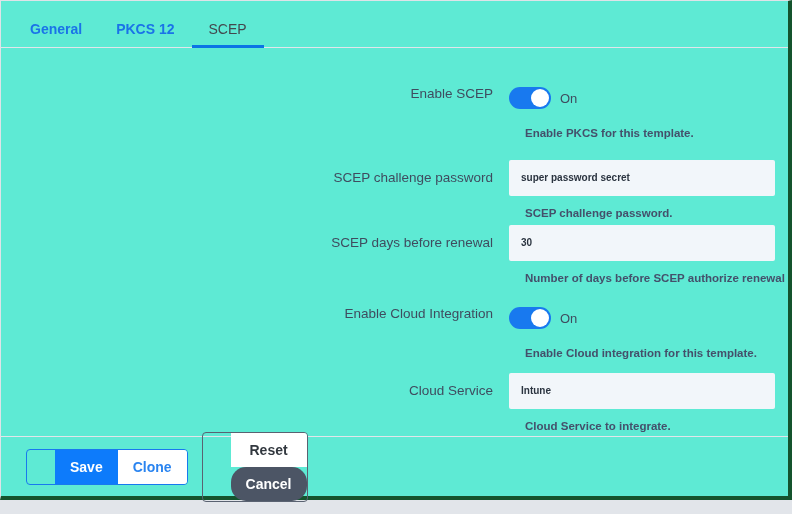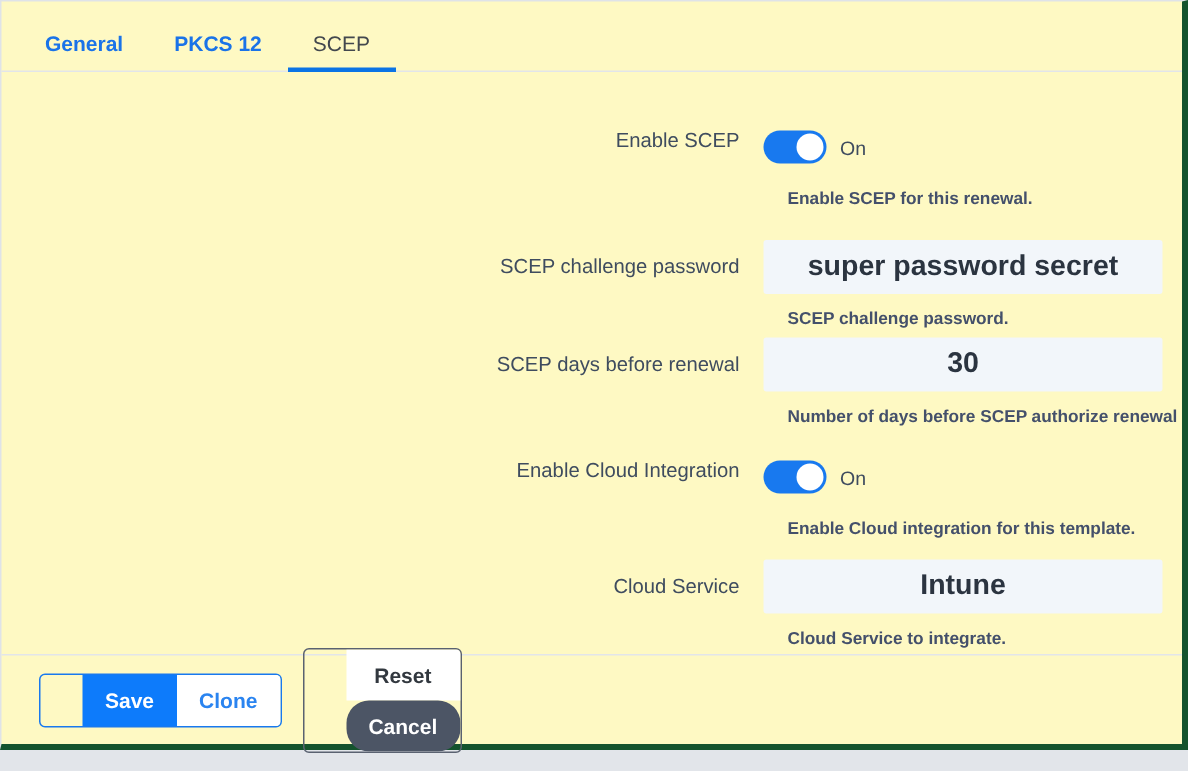--- a/index.html
+++ b/index.html
@@ -14,21 +14,21 @@
     -webkit-font-smoothing: antialiased;
     overflow: hidden;
   }
 
   .card {
     position: absolute;
     left: 0;
     top: 0;
     width: 792px;
     height: 500px;
-    background: #fef9c3;
+    background: #5eead4;
     border: 4px solid #14532d;
     border-top: 1px solid #dfe3e8;
     border-left: 1px solid #dfe3e8;
     box-sizing: border-box;
     display: flex;
     flex-direction: column;
   }
 
   
   .tabbar {
@@ -95,28 +95,27 @@
 
   .text-input {
     display: block;
     width: 266px;
     height: 36px;
     line-height: 36px;
     background: #f2f6fa;
     border: none;
     border-radius: 2px;
     font-family: "Liberation Sans", sans-serif;
-    font-size: 19px;
+    font-size: 10px;
     font-weight: bold;
     color: #2b3440;
     padding: 0 12px;
     box-sizing: border-box;
     margin: 0;
     outline: none;
-    text-align: center;
   }
 
   .toggle-wrap {
     display: flex;
     align-items: center;
     gap: 9px;
     height: 22px;
   }
   .toggle {
     width: 42px;
@@ -210,21 +209,21 @@
         <div class="field-label">Enable SCEP</div>
         <div class="field-control">
           <div class="toggle-wrap">
             <div class="toggle">
               <div class="knob"></div>
             </div>
             <span class="toggle-state">On</span>
           </div>
         </div>
       </div>
-      <div class="help-text" style="margin-top:19px;">Enable SCEP for this renewal.</div>
+      <div class="help-text" style="margin-top:19px;">Enable PKCS for this template.</div>
     </div>
 
     <div class="form-row" style="top:112px;">
       <div class="row-main">
         <div class="field-label" style="padding-top:11px;">SCEP challenge password</div>
         <div class="field-control">
           <input class="text-input" type="text" value="super password secret" style="">
         </div>
       </div>
       <div class="help-text" style="margin-top:12px;">SCEP challenge password.</div>

